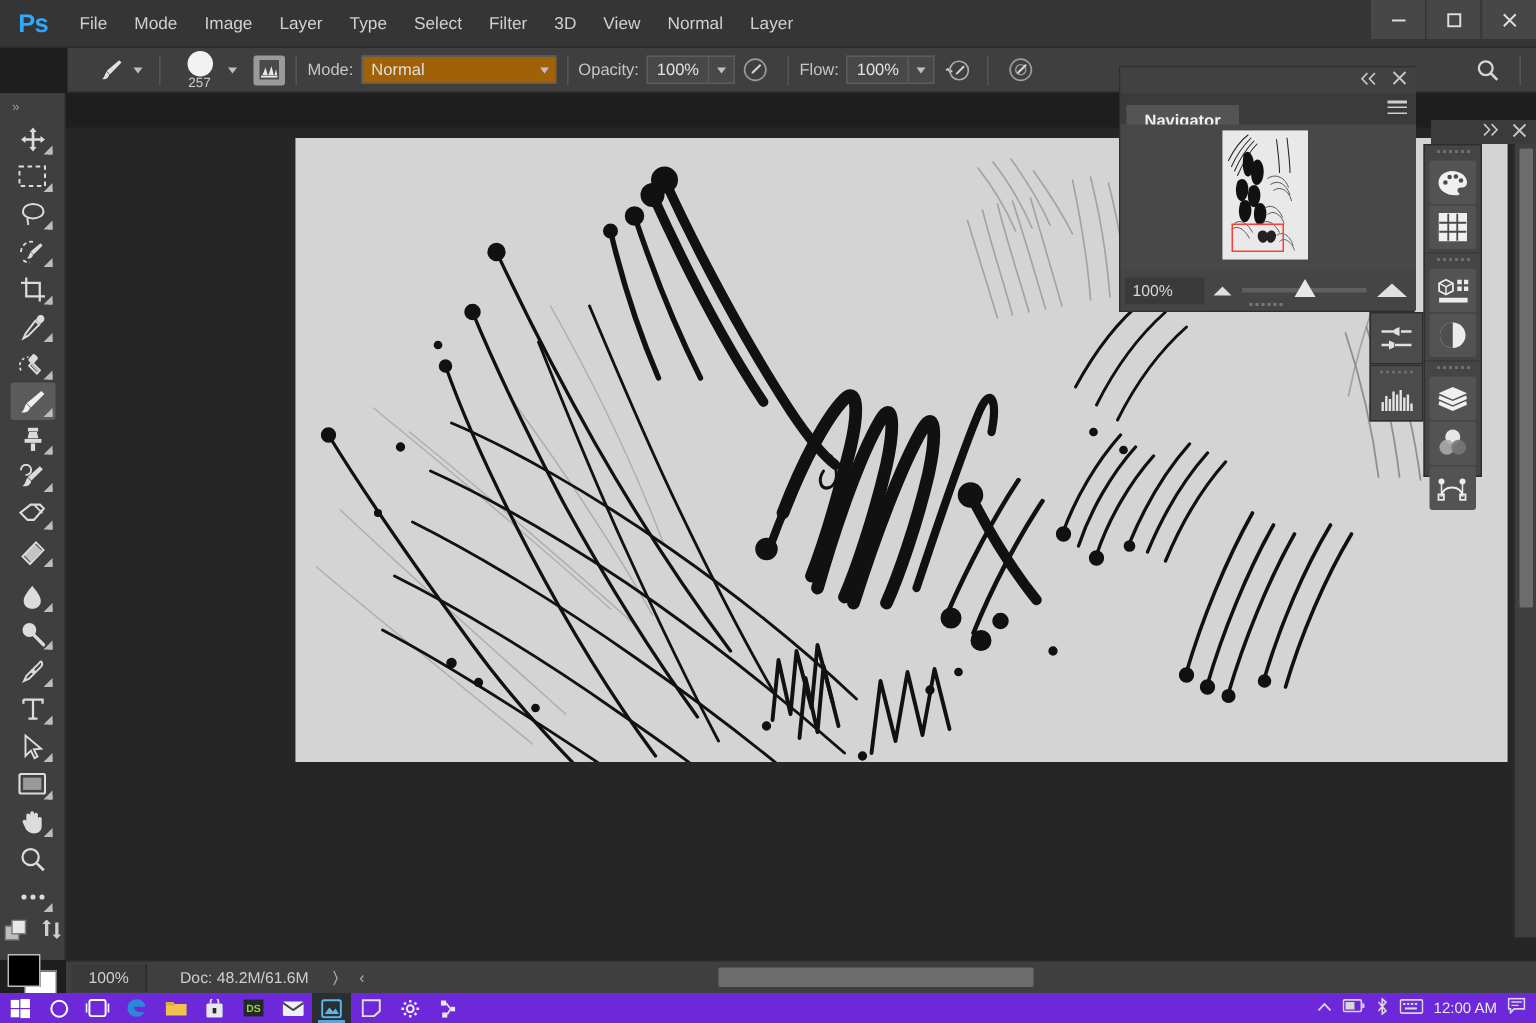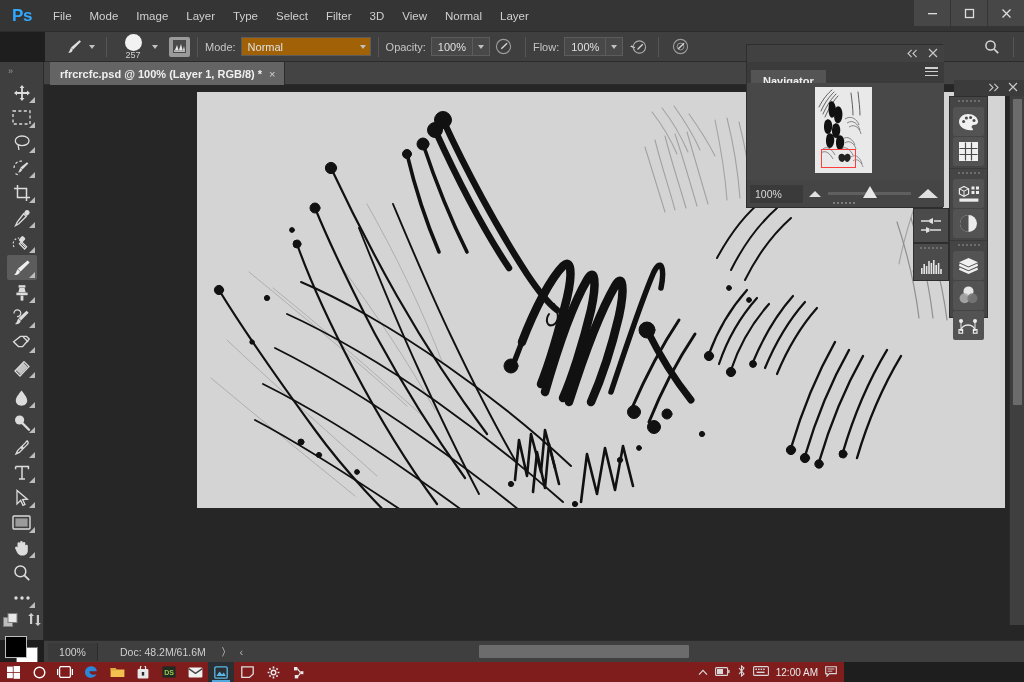--- a/index.html
+++ b/index.html
@@ -209,22 +209,22 @@
   }
   .collapsed-b {
     position:absolute; left:913px; top:243px; width:36px; height:38px;
     background:#4b4b4b; border:1px solid #2e2e2e;
   }
   .collapsed-b .rgrip { height:9px; }
   .collapsed-b .cb-icon { display:flex; align-items:center; justify-content:center; height:26px; }
 
   
   .taskbar {
-    position:absolute; left:0; top:662px; width:844px; height:20px;
-    background:#7f1d1d; display:flex; align-items:center;text-align:center;
+    position:absolute; left:0; top:662px; width:1024px; height:20px;
+    background:#6d28d9; display:flex; align-items:center;text-align:center;
   }
   .tb-start { width:26px;height:20px;display:flex;align-items:center;justify-content:center; }
   .tb-item {
     width:26px;height:20px;display:flex;align-items:center;justify-content:center;position:relative;
   }
   .tb-item.active { background:#2a2f33; }
   .tb-item.active::after {
     content:""; position:absolute; left:4px; right:4px; bottom:0; height:2px; background:#4fa8e0;
   }
   .tray { margin-left:auto; display:flex; align-items:center; gap:7px; padding-right:7px; }
@@ -344,26 +344,20 @@
       <div class="ob-icon-btn">
         <svg width="17" height="14" viewBox="0 0 18 14">
           <rect x="0.7" y="0.7" width="16.6" height="12.6" fill="none" stroke="#d6d6d6" stroke-width="1.3"></rect>
           <rect x="12" y="0.7" width="5.3" height="12.6" fill="#d6d6d6"></rect>
         </svg>
       </div>
       <div class="caret"></div>
     </div>
   </div>
 
-  <div class="tabbar">
-    <div class="doc-tab">
-      <span>rfrcrcfc.psd @ 100% (Layer 1, RGB/8) *</span>
-      <span class="tab-close">×</span>
-    </div>
-  </div>
 
   <div class="toolbar">
     <div class="tb-handle">»</div>
 
     <div class="tool">
       <svg width="18" height="18" viewBox="0 0 18 18">
           <path d="M9 1 L11.4 4 L9.9 4 L9.9 8.1 L14 8.1 L14 6.6 L17 9 L14 11.4 L14 9.9 L9.9 9.9 L9.9 14 L11.4 14 L9 17 L6.6 14 L8.1 14 L8.1 9.9 L4 9.9 L4 11.4 L1 9 L4 6.6 L4 8.1 L8.1 8.1 L8.1 4 L6.6 4 Z" fill="#dcdcdc"></path>
         </svg>
       <div class="tri"></div>
     </div>

